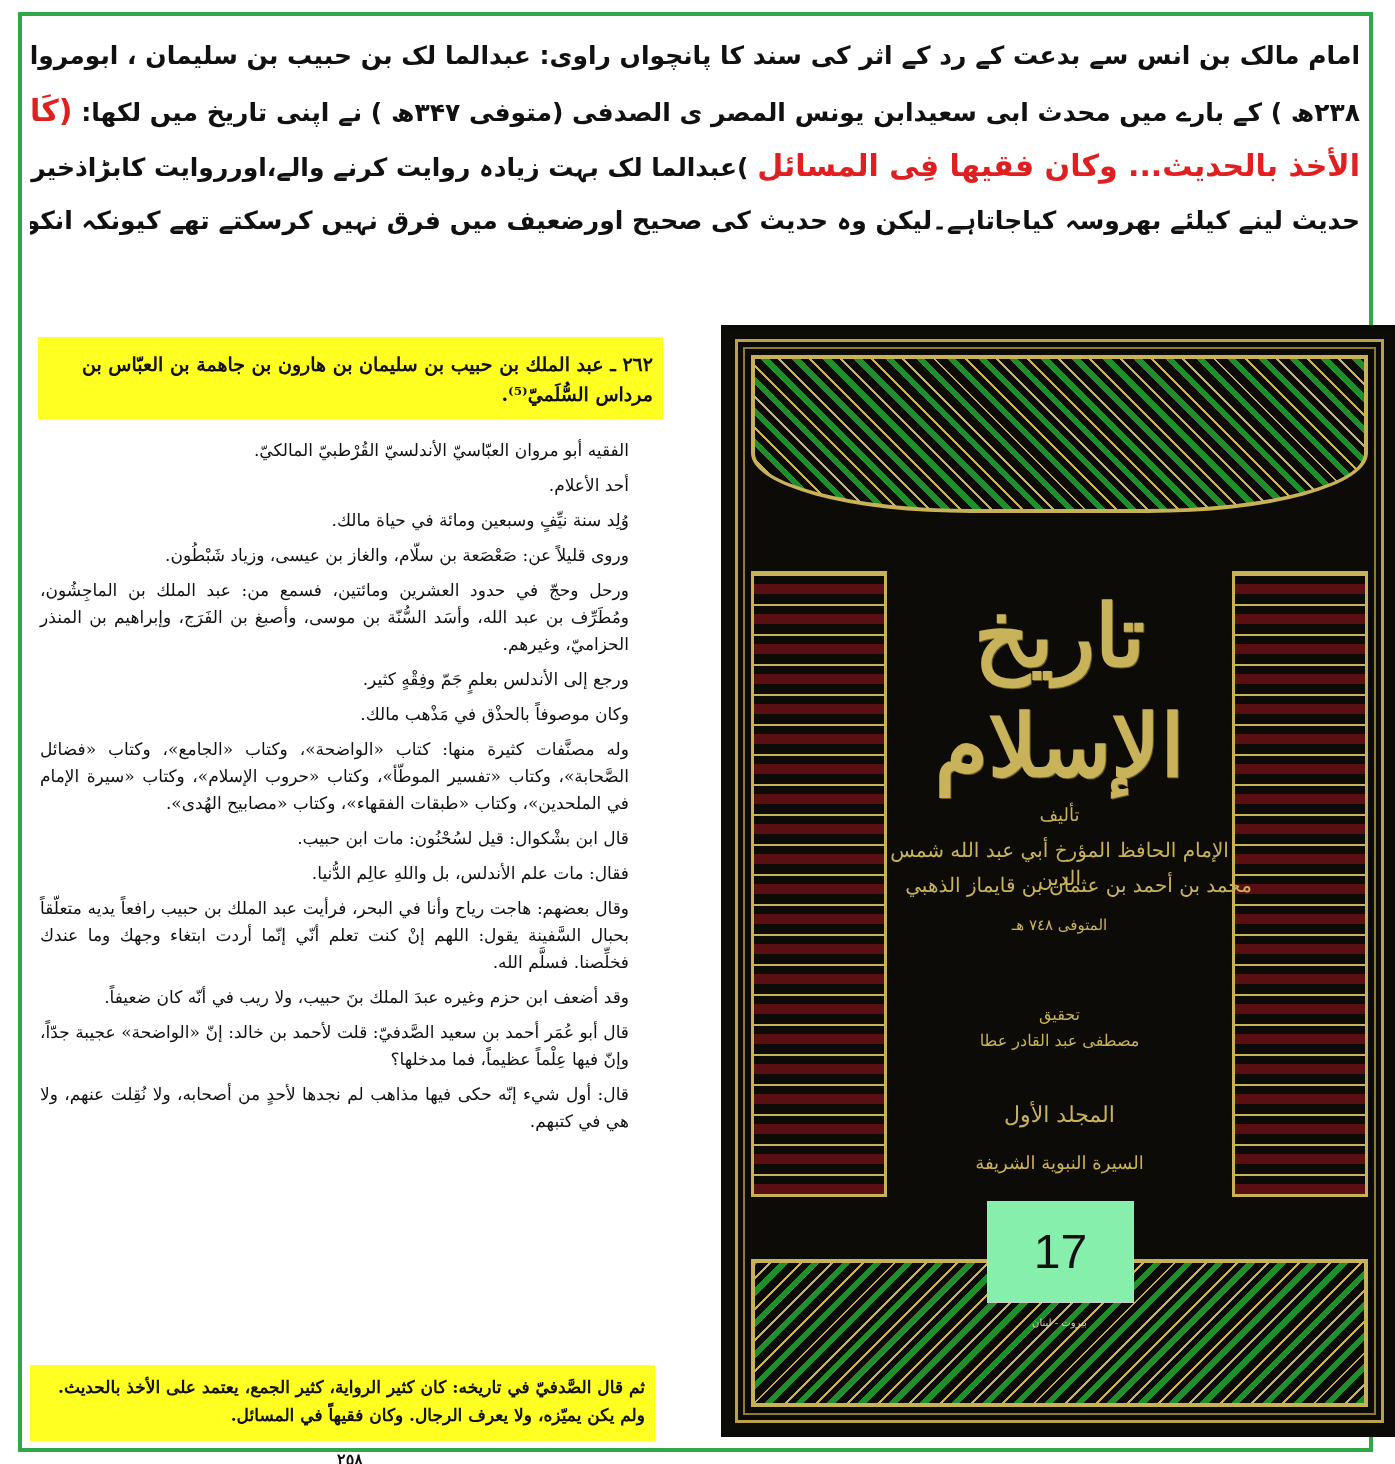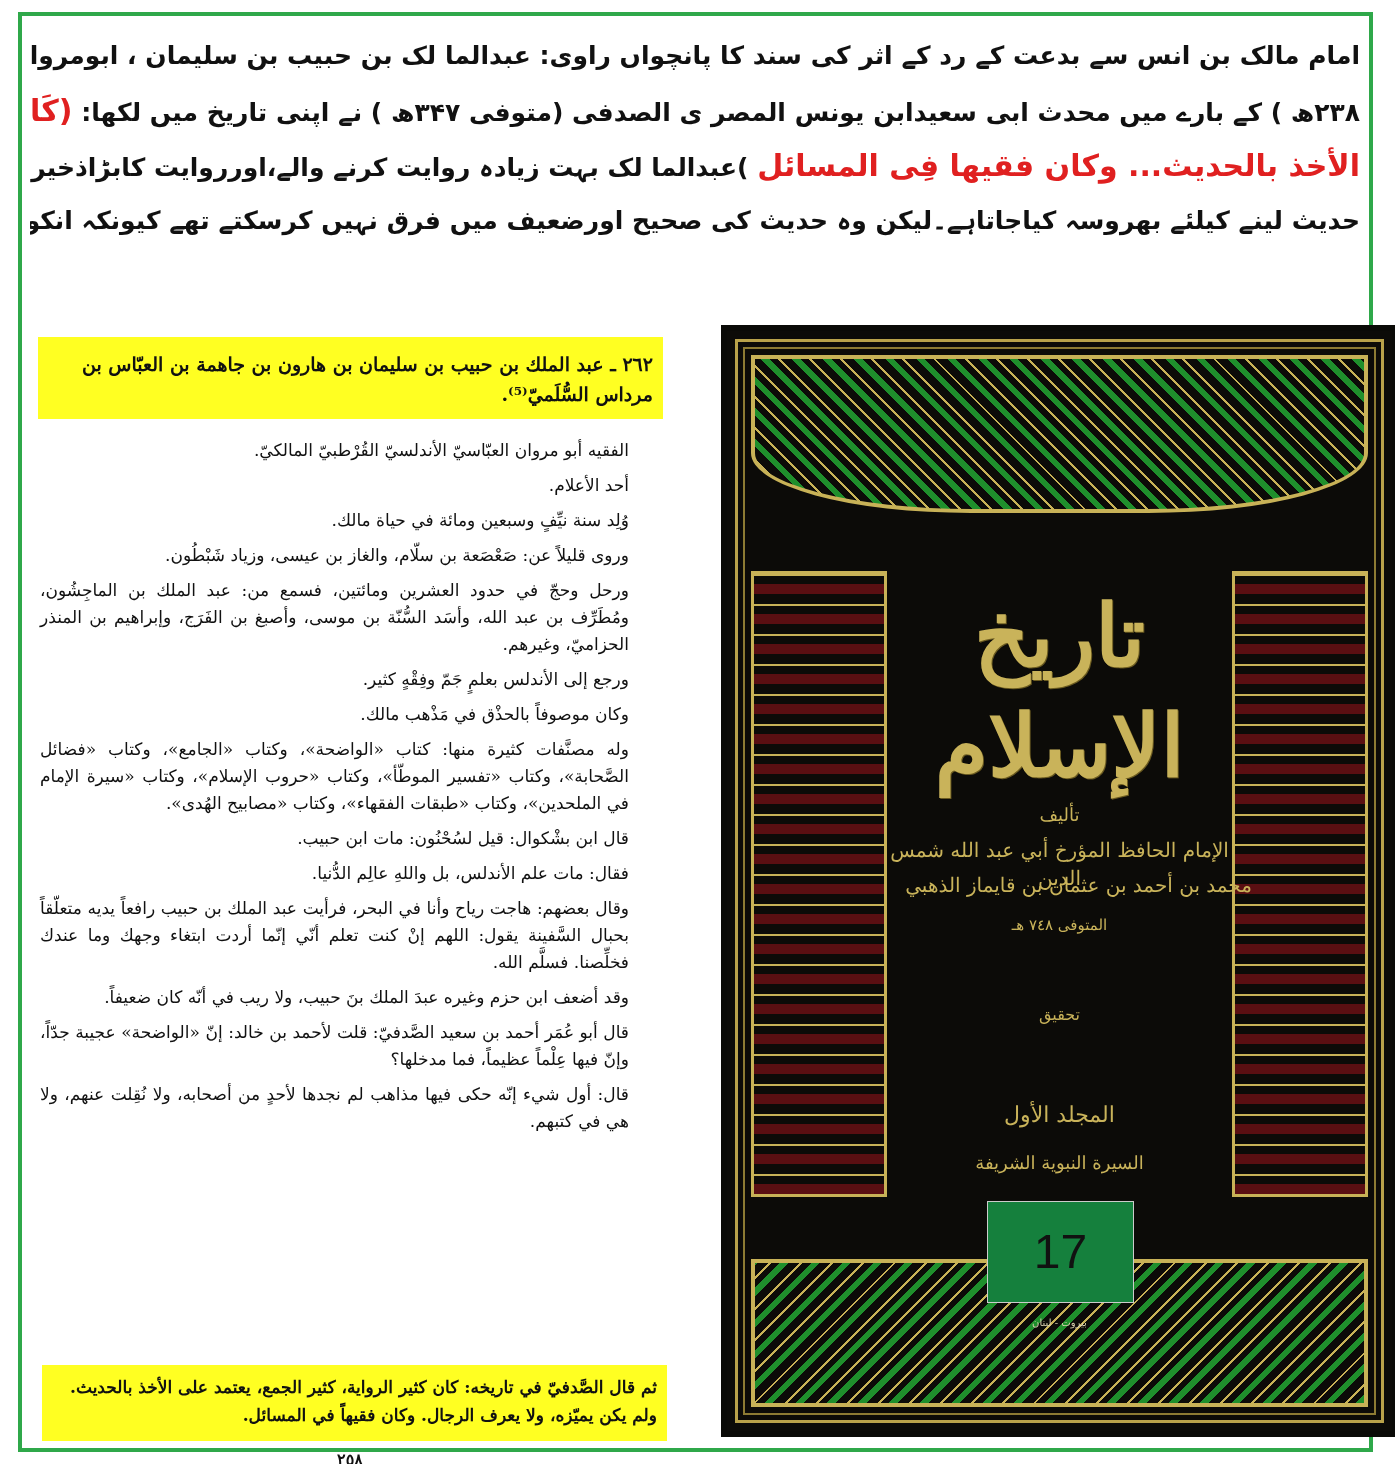--- a/index.html
+++ b/index.html
@@ -24,21 +24,21 @@
   
   .page {
     position: absolute; left: 30px; top: 325px; width: 640px; height: 1115px;
     direction: rtl; font-family: "DejaVu Serif", serif; color: #111;
   }
   .hl {
     background: #ffff22; padding: 12px 10px 10px 6px; box-sizing: border-box;
     font-weight: bold; font-size: 19px; line-height: 30px;
   }
   .hl-top { position: absolute; left: 8px; top: 12px; width: 625px; height: 82px; }
-  .hl-bottom { position: absolute; left: 12px; top: 1040px; width: 625px; height: 76px; font-size: 17px; line-height: 28px; padding-top: 8px; }
+  .hl-bottom { position: absolute; left: 0px; top: 1040px; width: 625px; height: 76px; font-size: 17px; line-height: 28px; padding-top: 8px; }
   .para { font-size: 17px; line-height: 27px; margin: 0 0 8px 0; text-align: justify; }
   .indent { padding-right: 26px; }
   .body-text { position: absolute; left: 10px; top: 112px; width: 615px; }
   .page-num { position: absolute; left: 0; width: 640px; top: 1090px; text-align: center; font-weight: bold; font-size: 16px; direction: rtl; }
 
   
   .cover {
     position: absolute; left: 685px; top: 325px; width: 677px; height: 1112px;
     background: #0c0b08; box-sizing: border-box; border: 6px solid #0a0a07; overflow: hidden; margin-left: 36px;
   }
@@ -78,21 +78,21 @@
   .cover-author2 { top: 540px; font-size: 20px; }
   .cover-author3 { top: 572px; font-size: 20px; text-align: right; }
   .cover-died { top: 610px; font-size: 15px; }
   .cover-tahqiq { top: 676px; font-size: 16px; }
   .cover-editor { top: 702px; font-size: 16px; }
   .cover-volume { top: 780px; font-size: 22px; }
   .cover-subject { top: 840px; font-size: 18px; }
   .cover-place { top: 1005px; font-size: 10px; color: #d9d2b0; }
   .volume-badge {
     position: absolute; left: 260px; top: 905px; width: 145px; height: 100px;
-    background: #15803d; border: 1px solid #ccc; text-align: center;
+    background: #86efac; border: 1px solid #ccc; text-align: center;
     font-family: "Liberation Sans", sans-serif; font-size: 48px; line-height: 100px; color: #111;
   }
 </style>
 </head>
 <body>
 
 <div class="frame"></div>
 
 <div class="urdu">
   <span class="line">امام مالک بن انس سے بدعت کے رد کے اثر کی سند کا پانچواں راوی: عبدالما لک بن حبیب بن سلیمان ، ابومروان، الأ ندلسی، القرطبی، الما لکی (متوفی</span>
@@ -142,17 +142,18 @@
   <div class="pillar left"></div>
   <div class="pillar right"></div>
   <div class="orn-bottom"></div>
 
   <div class="cover-title">تاريخ الإسلام</div>
   <div class="cover-small cover-author1" style="top:470px;">تأليف</div>
   <div class="cover-small cover-author2" style="top:505px;">الإمام الحافظ المؤرخ أبي عبد الله شمس الدين</div>
   <div class="cover-small cover-author3" style="top:540px;">محمد بن أحمد بن عثمان بن قايماز الذهبي</div>
   <div class="cover-small cover-died" style="top:580px;">المتوفى ٧٤٨ هـ</div>
   <div class="cover-small cover-tahqiq" style="top:670px;">تحقيق</div>
+  <div class="cover-small cover-editor" style="top:696px;">مصطفى عبد القادر عطا</div>
   <div class="cover-small cover-volume" style="top:770px;">المجلد الأول</div>
   <div class="cover-small cover-subject" style="top:818px;">السيرة النبوية الشريفة</div>
   <div class="volume-badge" style="top:870px;">17</div>
   <div class="cover-small cover-place" style="top:978px;">بيروت - لبنان</div>
 </div>
 
 </body></html>

